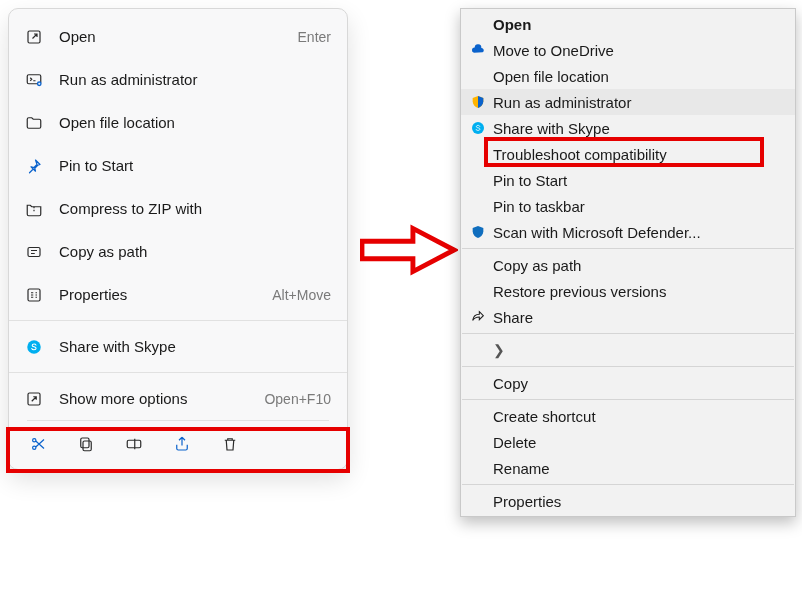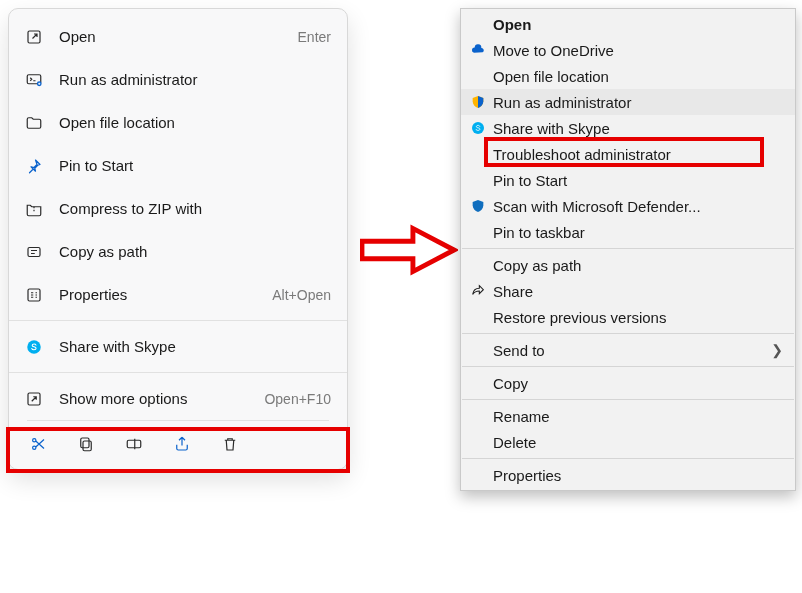--- a/index.html
+++ b/index.html
@@ -190,21 +190,21 @@
   </div>
 
   <div class="row">
     <span class="icon">
       <svg width="18" height="18" viewBox="0 0 24 24" fill="none" stroke="currentColor" stroke-width="1.6">
         <rect x="4" y="4" width="16" height="16" rx="2"></rect>
         <path d="M8 9h3M8 12h3M8 15h3M14 9h2M14 12h2M14 15h2"></path>
       </svg>
     </span>
     <span class="label">Properties</span>
-    <span class="hint">Alt+Open</span>
+    <span class="hint">Alt+Move</span>
   </div>
 
   <div class="sep"></div>
 
   <div class="row">
     <span class="icon">
       <svg width="18" height="18" viewBox="0 0 24 24">
           <circle cx="12" cy="12" r="9" fill="#00aff0"></circle>
         <path d="M9 14c.4 1 1.5 1.6 3 1.6 1.8 0 2.8-.8 2.8-1.9 0-1.3-1.2-1.6-2.8-2-1.4-.3-2.4-.6-2.4-1.8 0-1 1-1.8 2.5-1.8 1.3 0 2.2.5 2.6 1.4" stroke="#fff" stroke-width="1.4" fill="none" stroke-linecap="round"></path>
       </svg>
@@ -296,75 +296,78 @@
       <span class="icon">
         <svg width="16" height="16" viewBox="0 0 24 24">
           <circle cx="12" cy="12" r="9" fill="#00aff0"></circle>
           <path d="M9 14c.4 1 1.5 1.6 3 1.6 1.8 0 2.8-.8 2.8-1.9 0-1.3-1.2-1.6-2.8-2-1.4-.3-2.4-.6-2.4-1.8 0-1 1-1.8 2.5-1.8 1.3 0 2.2.5 2.6 1.4" stroke="#fff" stroke-width="1.3" fill="none" stroke-linecap="round"></path>
         </svg>
       </span>
       <span class="label">Share with Skype</span>
     </div>
     <div class="row">
       <span class="icon"></span>
-      <span class="label">Troubleshoot administrator</span>
+      <span class="label">Troubleshoot compatibility</span>
     </div>
     <div class="row">
       <span class="icon"></span>
       <span class="label">Pin to Start</span>
+    </div>
+    <div class="row">
+      <span class="icon"></span>
+      <span class="label">Pin to taskbar</span>
     </div>
     <div class="row">
       <span class="icon">
         <svg width="16" height="16" viewBox="0 0 24 24">
           <path d="M12 3l8 3v5c0 5-3.5 8.5-8 10-4.5-1.5-8-5-8-10V6z" fill="#106ebe"></path>
         </svg>
       </span>
       <span class="label">Scan with Microsoft Defender...</span>
     </div>
-    <div class="row">
-      <span class="icon"></span>
-      <span class="label">Pin to taskbar</span>
-    </div>
     <div class="sep"></div>
     <div class="row">
       <span class="icon"></span>
       <span class="label">Copy as path</span>
+    </div>
+    <div class="row">
+      <span class="icon"></span>
+      <span class="label">Restore previous versions</span>
     </div>
     <div class="row">
       <span class="icon">
         <svg width="16" height="16" viewBox="0 0 24 24" fill="none" stroke="#222" stroke-width="1.6">
           <path d="M14 4l6 6-6 6v-4c-5 0-8 2-10 5 1-6 5-9 10-9z"></path>
         </svg>
       </span>
       <span class="label">Share</span>
     </div>
-    <div class="row">
-      <span class="icon"></span>
-      <span class="label">Restore previous versions</span>
-    </div>
-    <div class="sep"></div>
-    <div class="row">
-      <span class="icon"></span>
-      <span class="label">Send to</span>
+    <div class="sep"></div>
+    <div class="row">
+      <span class="icon"></span>
       <span class="arrow">❯</span>
     </div>
     <div class="sep"></div>
     <div class="row">
       <span class="icon"></span>
       <span class="label">Copy</span>
     </div>
     <div class="sep"></div>
     <div class="row">
       <span class="icon"></span>
+      <span class="label">Create shortcut</span>
+    </div>
+    <div class="row">
+      <span class="icon"></span>
+      <span class="label">Delete</span>
+    </div>
+    <div class="row">
+      <span class="icon"></span>
       <span class="label">Rename</span>
     </div>
-    <div class="row">
-      <span class="icon"></span>
-      <span class="label">Delete</span>
-    </div>
     <div class="sep"></div>
     <div class="row">
       <span class="icon"></span>
       <span class="label">Properties</span>
     </div>
   </div>
 
 <div class="red-box-right" style="left: 484px; top: 137px; width: 280px; height: 30px;"></div>
 
 </body></html>

